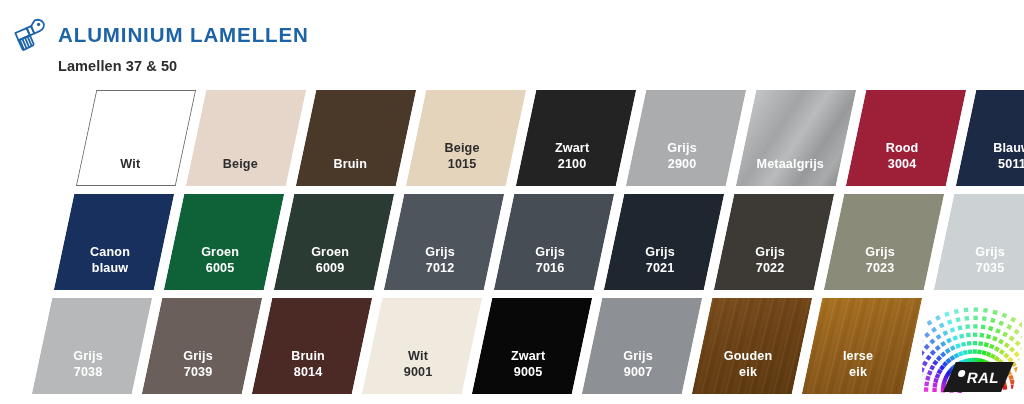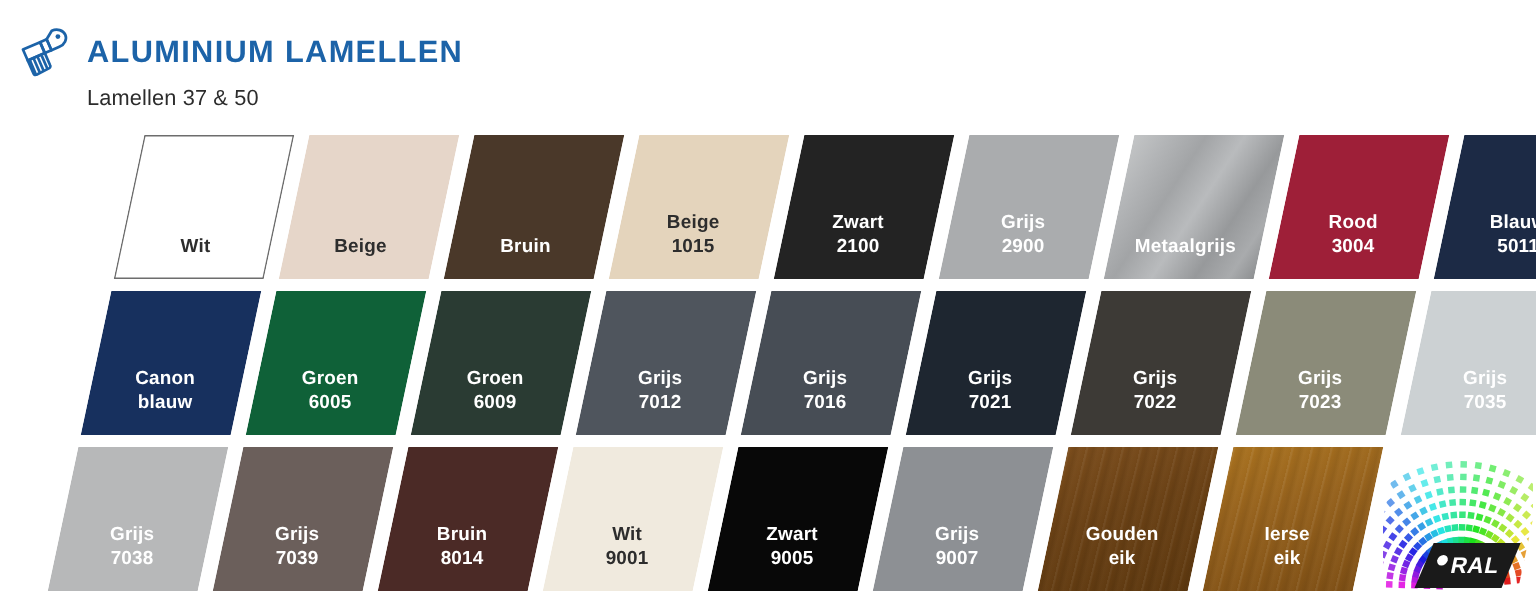--- a/index.html
+++ b/index.html
@@ -33,21 +33,21 @@
     font-size: 20.5px;
     font-weight: bold;
     letter-spacing: 0.9px;
     color: #1c63a8;
     white-space: nowrap;
   }
   #subtitle {
     position: absolute;
     left: 58px; top: 58px;
     font-size: 14.5px;
-    font-weight: normal;
+    font-weight: bold;
     color: #2c2c2c;
     letter-spacing: 0.1px;
     white-space: nowrap;
   }
 
   
   .row {
     position: absolute;
     height: 96px;
   }

